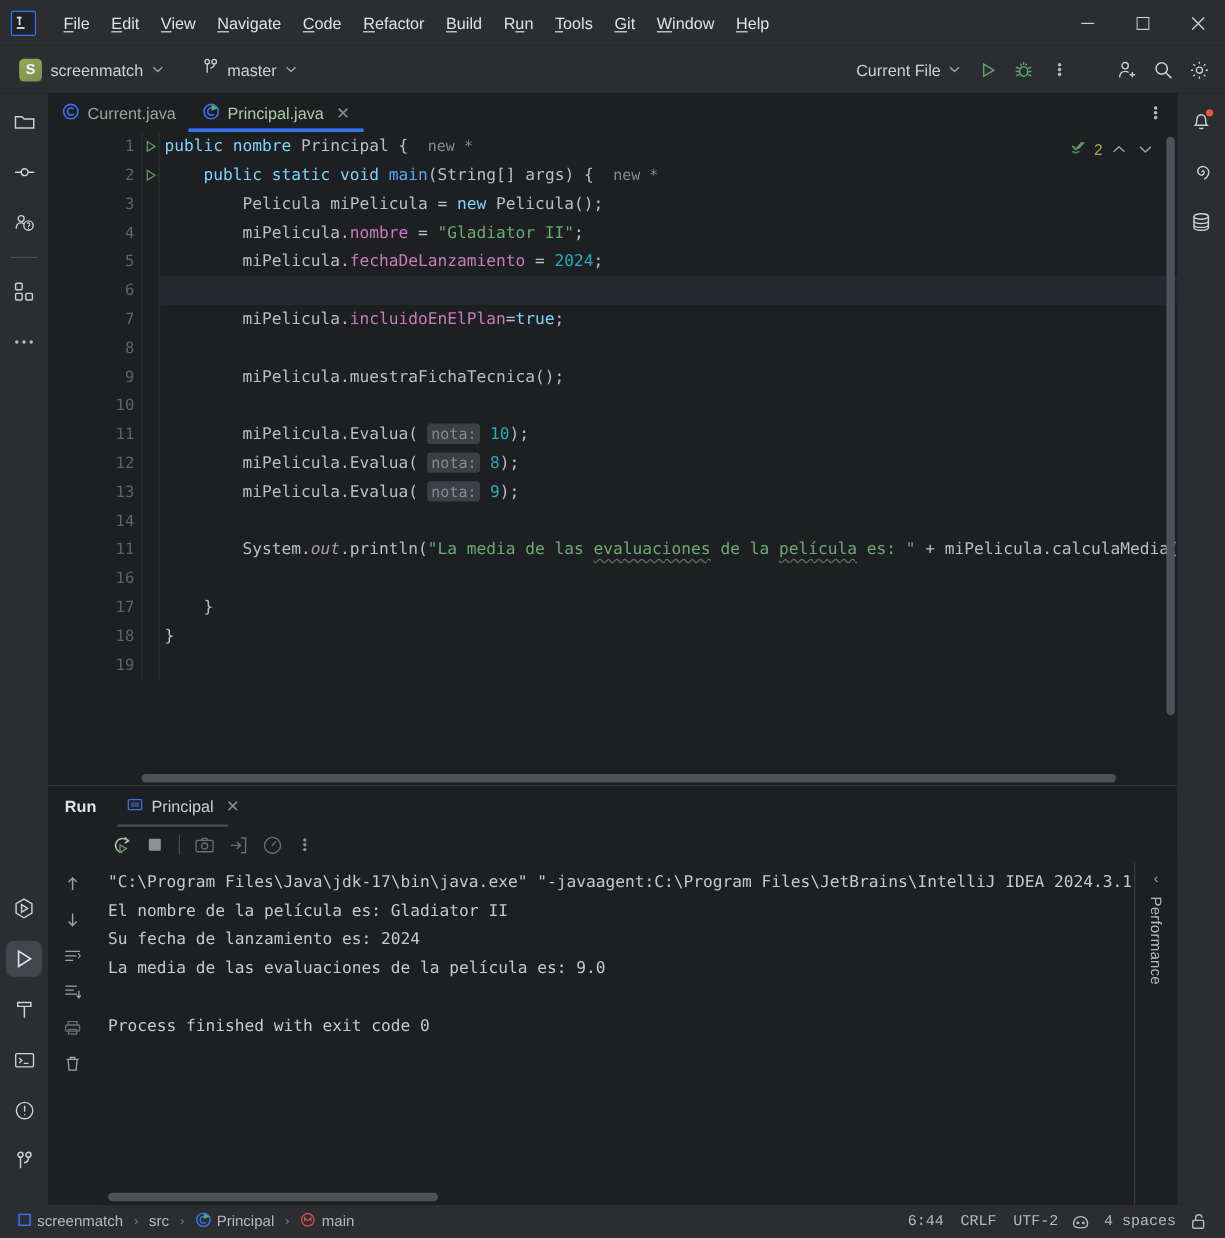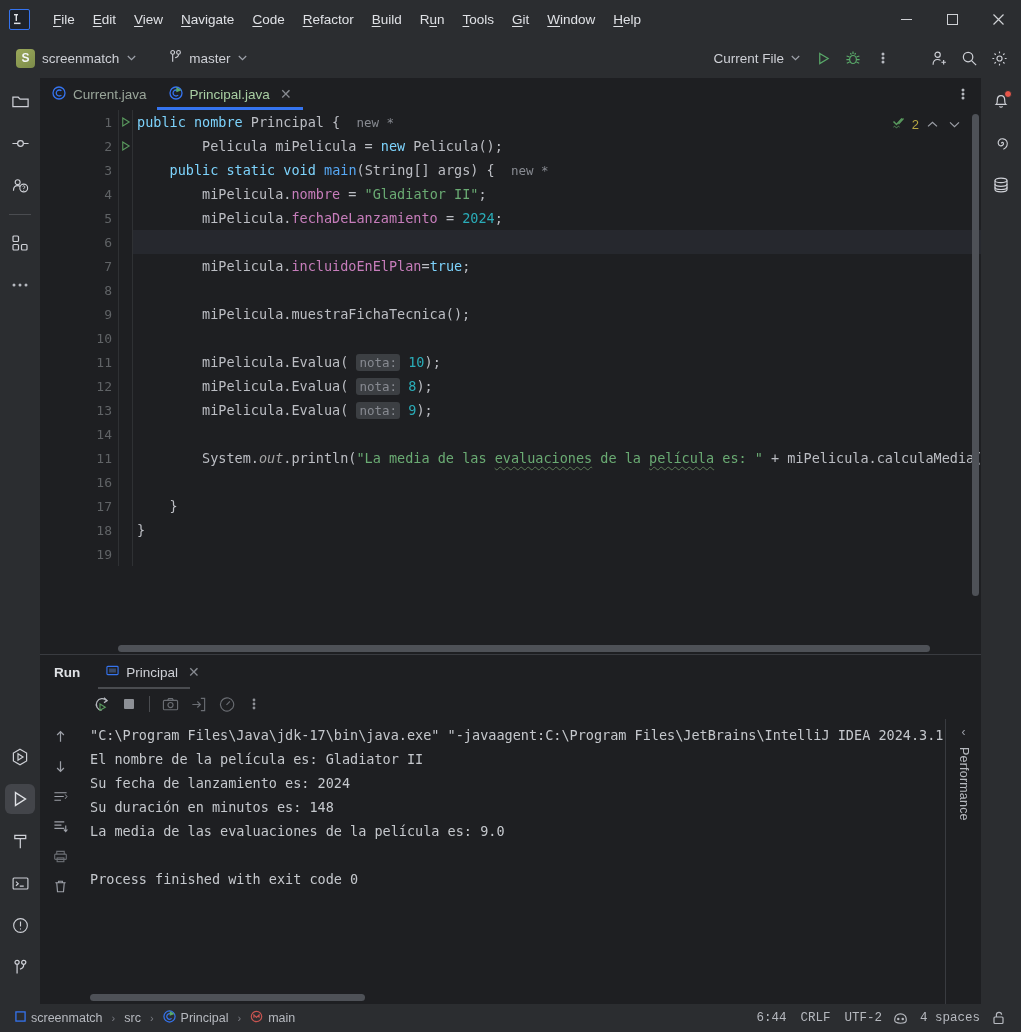--- a/index.html
+++ b/index.html
@@ -520,22 +520,22 @@
                   <span class="lnum">19</span>
                 </div>
             </div>
 
             <div class="fold-col"></div>
 
             <div class="code-lines">
               <div class="row-hl" style="top:120px"></div>
 
               <div class="cline"><span class="kw">public</span><span class="pln"> </span><span class="kw">nombre</span><span class="pln"> Principal {  </span><span class="hint" style="background:none;padding:0">new *</span></div>
+              <div class="cline"><span class="pln">    </span><span class="kw">public</span><span class="pln"> </span><span class="kw">static</span><span class="pln"> </span><span class="kw">void</span><span class="pln"> </span><span class="mth">main</span><span class="pln">(String[] args) {  </span><span class="hint" style="background:none;padding:0">new *</span></div>
               <div class="cline"><span class="pln">        Pelicula miPelicula = </span><span class="kw">new</span><span class="pln"> Pelicula();</span></div>
-              <div class="cline"><span class="pln">    </span><span class="kw">public</span><span class="pln"> </span><span class="kw">static</span><span class="pln"> </span><span class="kw">void</span><span class="pln"> </span><span class="mth">main</span><span class="pln">(String[] args) {  </span><span class="hint" style="background:none;padding:0">new *</span></div>
               <div class="cline"><span class="pln">        miPelicula.</span><span class="fld">nombre</span><span class="pln"> = </span><span class="str">"Gladiator II"</span><span class="pln">;</span></div>
               <div class="cline"><span class="pln">        miPelicula.</span><span class="fld">fechaDeLanzamiento</span><span class="pln"> = </span><span class="num">2024</span><span class="pln">;</span></div>
               <div class="cline caretline"><span class="pln">        miPelicula.</span><span class="fld">duracionEnMinutos</span><span class="pln"> = </span><span class="num">148</span><span class="pln">;</span></div>
               <div class="cline"><span class="pln">        miPelicula.</span><span class="fld">incluidoEnElPlan</span><span class="pln">=</span><span class="kw">true</span><span class="pln">;</span></div>
               <div class="cline"></div>
               <div class="cline"><span class="pln">        miPelicula.muestraFichaTecnica();</span></div>
               <div class="cline"></div>
               <div class="cline"><span class="pln">        miPelicula.Evalua( </span><span class="hint">nota:</span><span class="pln"> </span><span class="num">10</span><span class="pln">);</span></div>
               <div class="cline"><span class="pln">        miPelicula.Evalua( </span><span class="hint">nota:</span><span class="pln"> </span><span class="num">8</span><span class="pln">);</span></div>
               <div class="cline"><span class="pln">        miPelicula.Evalua( </span><span class="hint">nota:</span><span class="pln"> </span><span class="num">9</span><span class="pln">);</span></div>
@@ -672,21 +672,20 @@
                 <path d="M2.5 4 L13.5 4 M6 4 L6 2.4 L10 2.4 L10 4"></path>
                   <path d="M4 4 L4.8 13.6 L11.2 13.6 L12 4"></path>
               </svg>
             </div>
           </div>
 
           <div class="console">
             <div class="cons-line cmd">"C:\Program Files\Java\jdk-17\bin\java.exe" "-javaagent:C:\Program Files\JetBrains\IntelliJ IDEA 2024.3.1.1</div>
             <div class="cons-line">El nombre de la película es: Gladiator II</div>
             <div class="cons-line">Su fecha de lanzamiento es: 2024</div>
-            <div class="cons-line">Su duración en minutos es: 148</div>
             <div class="cons-line">La media de las evaluaciones de la película es: 9.0</div>
             <div class="cons-line"></div>
             <div class="cons-line">Process finished with exit code 0</div>
             <div class="console-hscroll-thumb"></div>
           </div>
 
           <div class="perf-panel">
             <div class="perf-chev">‹</div>
             <div class="perf-label">Performance</div>
           </div>

